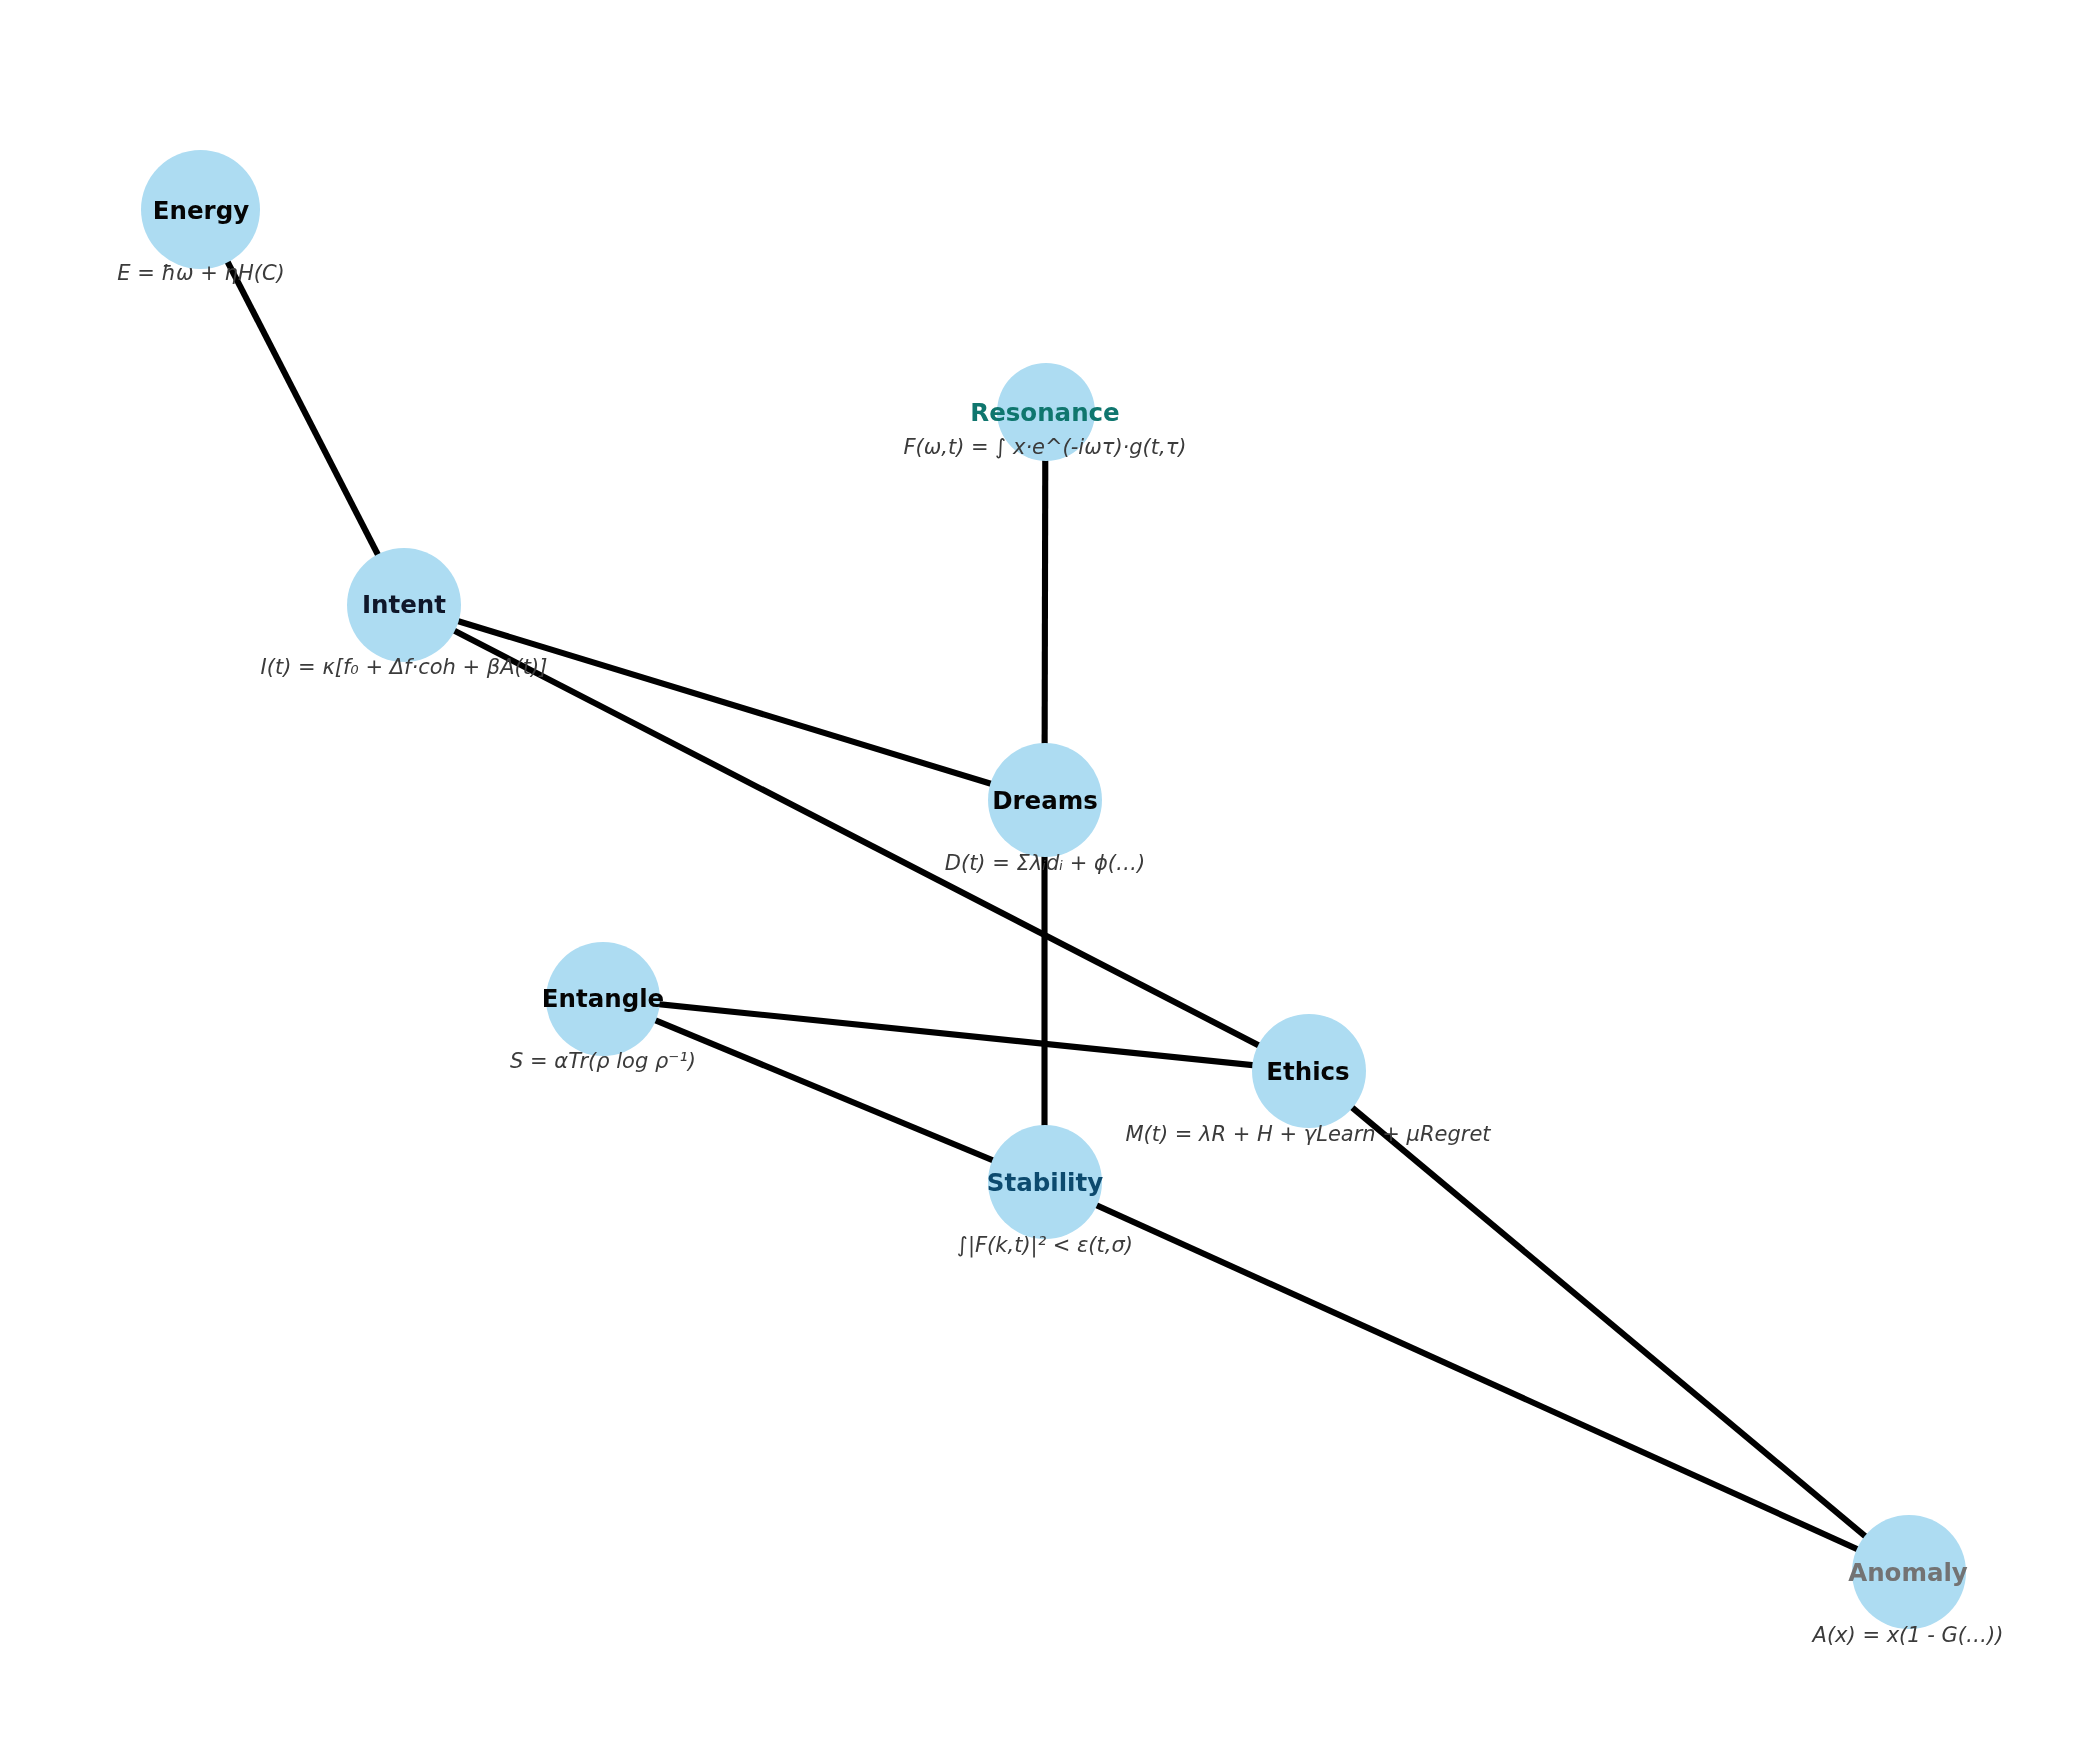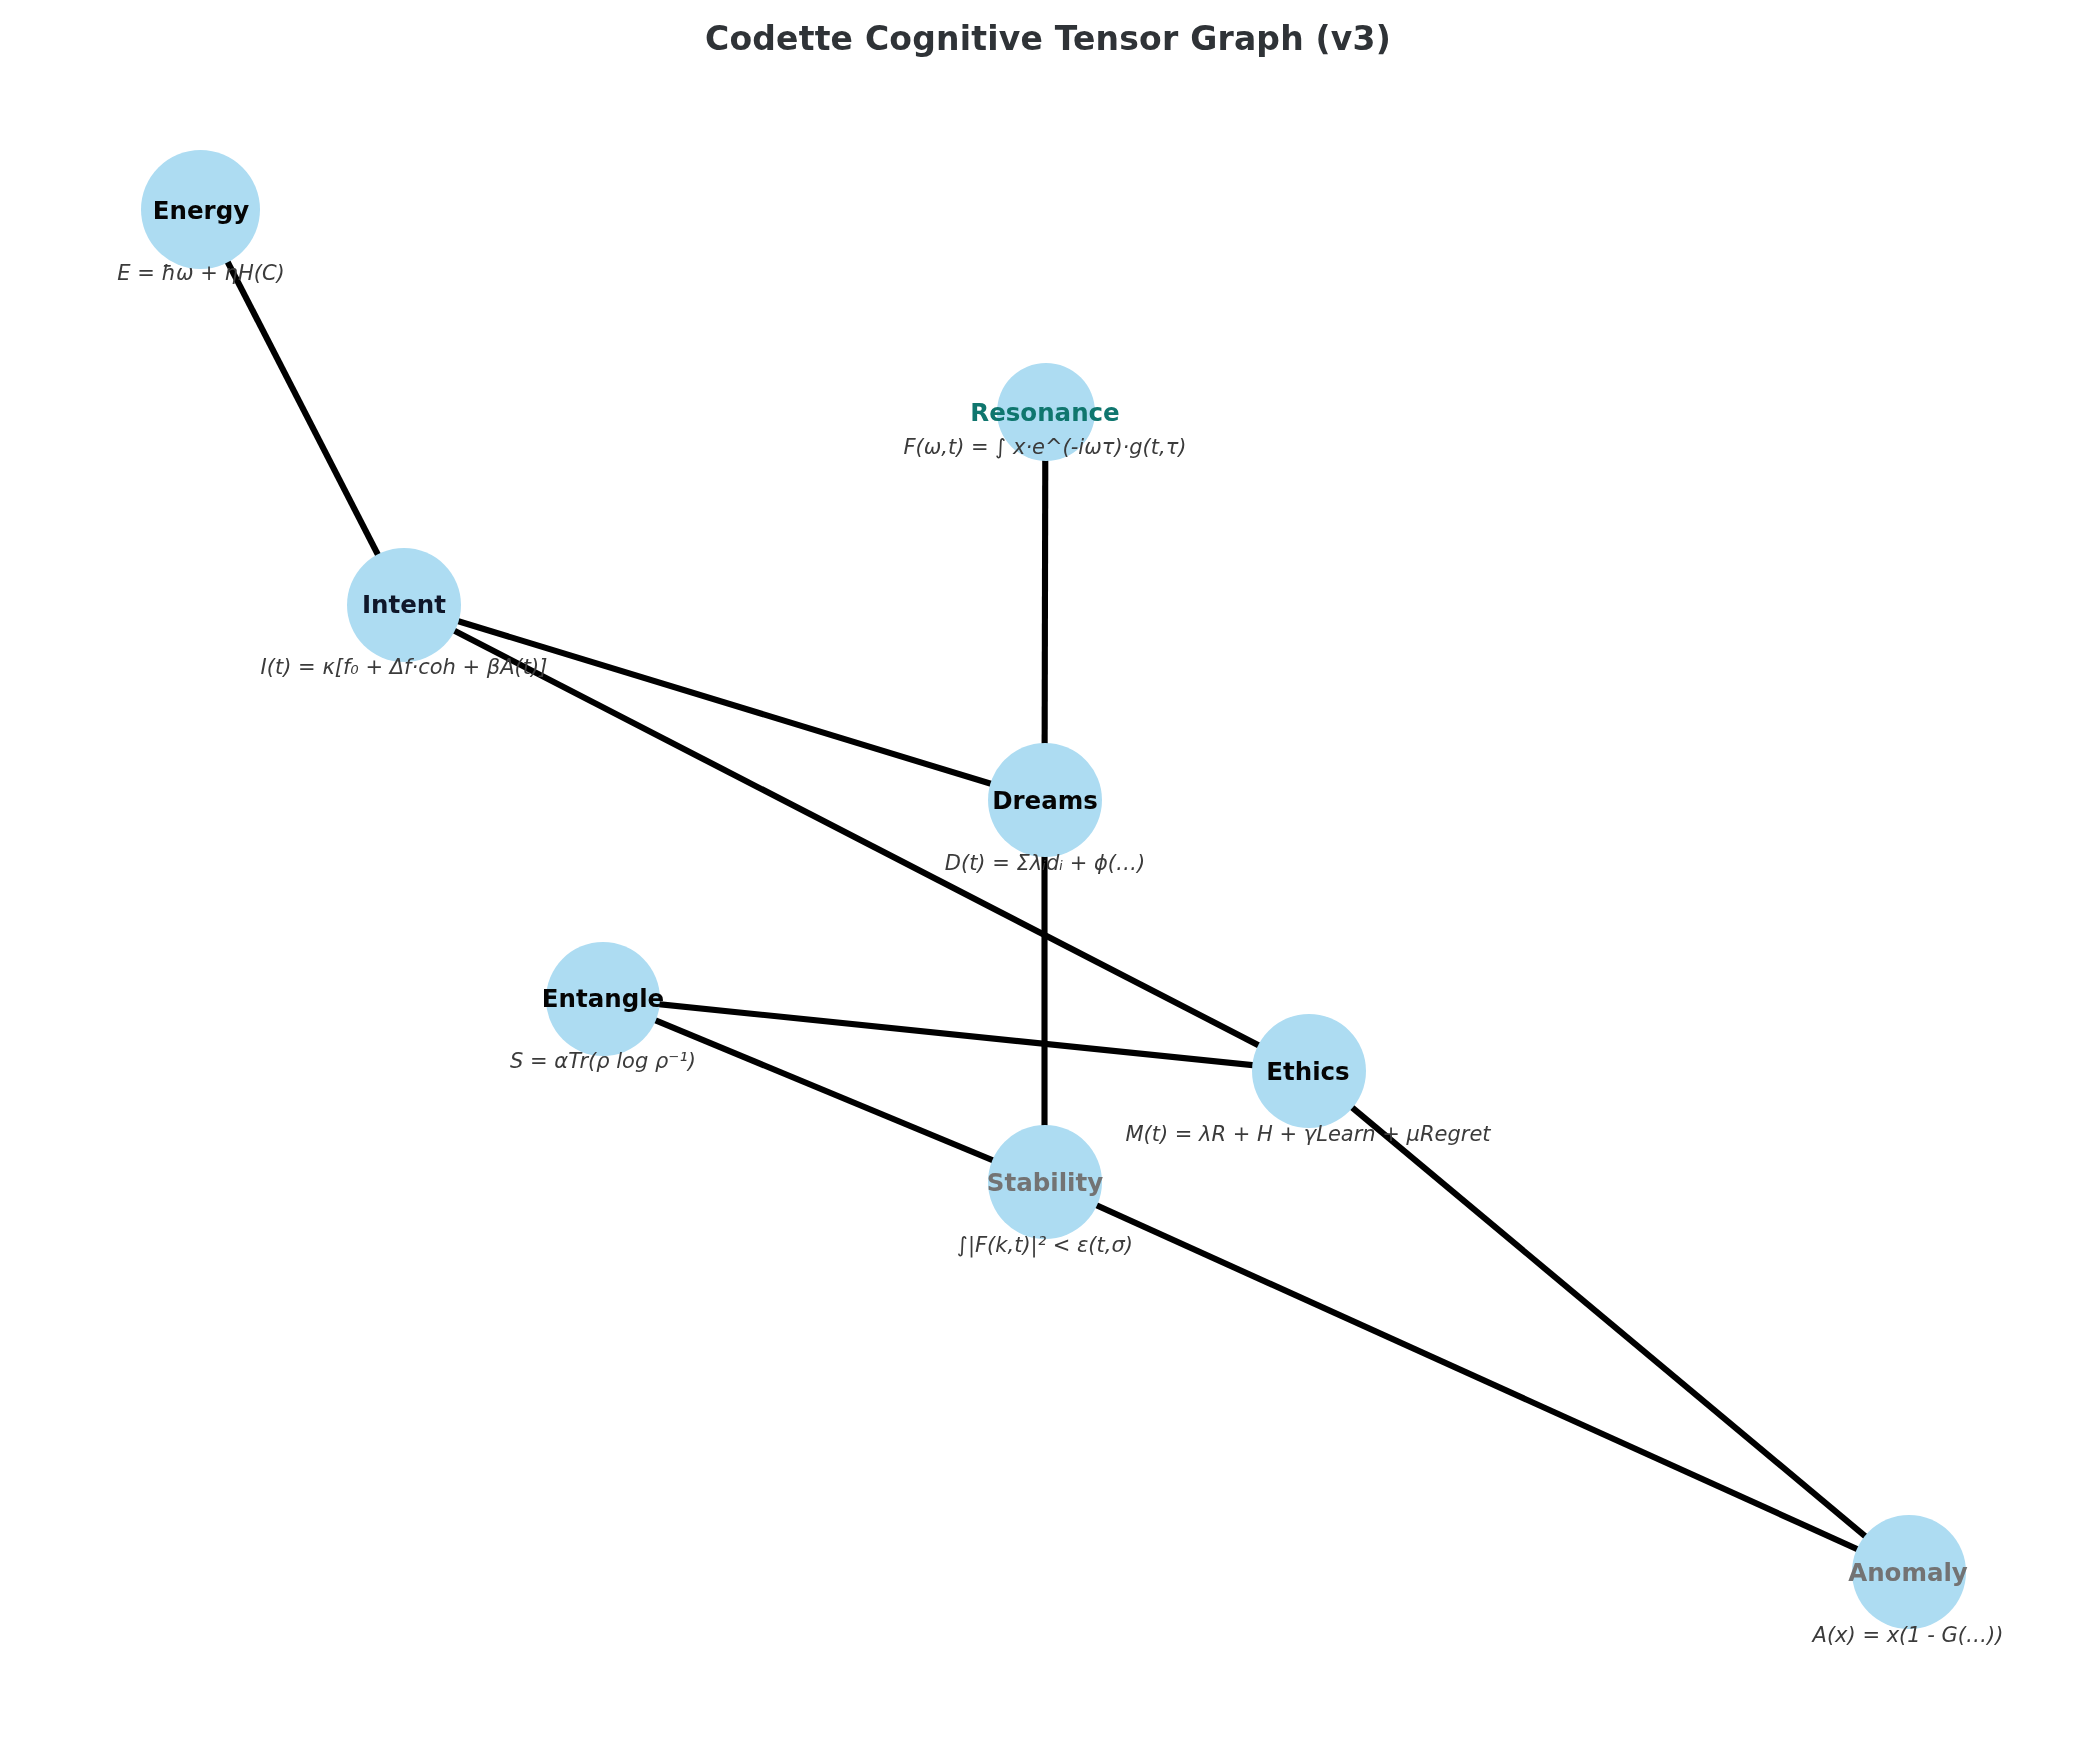--- a/index.html
+++ b/index.html
@@ -67,21 +67,20 @@
     color: #3b3b3b;
     font-family: "DejaVu Sans", "Liberation Sans", sans-serif;
     pointer-events: none;
   }
 </style>
 </head>
 <body>
 
 <div id="canvas">
 
-  <div id="graph-title">Codette Cognitive Tensor Graph (v3)</div>
 
   <svg id="edges-layer" viewBox="0 0 2400 2000" width="2096" height="1747">
       <line x1="230" y1="240" x2="462" y2="692" stroke="#000000" stroke-width="7" stroke-linecap="butt"></line>
       <line x1="462" y1="692" x2="1196" y2="916" stroke="#000000" stroke-width="7" stroke-linecap="butt"></line>
       <line x1="462" y1="692" x2="1498" y2="1226" stroke="#000000" stroke-width="7" stroke-linecap="butt"></line>
       <line x1="1197" y1="472" x2="1196" y2="916" stroke="#000000" stroke-width="7" stroke-linecap="butt"></line>
       <line x1="1196" y1="916" x2="1196" y2="1353" stroke="#000000" stroke-width="7" stroke-linecap="butt"></line>
       <line x1="690" y1="1143" x2="1498" y2="1226" stroke="#000000" stroke-width="7" stroke-linecap="butt"></line>
       <line x1="690" y1="1143" x2="1196" y2="1353" stroke="#000000" stroke-width="7" stroke-linecap="butt"></line>
       <line x1="1498" y1="1226" x2="2185" y2="1800" stroke="#000000" stroke-width="7" stroke-linecap="butt"></line>
@@ -101,21 +100,21 @@
       <div class="node" style="left: 988px; top: 743px; width: 114px; height: 114px; background: rgb(173, 220, 242);"></div>
       <div class="node-label" style="left: 1045px; top: 800px; color: rgb(5, 5, 5);">Dreams</div>
       <div class="node-formula" style="left: 1045px; top: 863px; color: rgb(59, 59, 59);">D(t) = Σλᵢdᵢ + ϕ(…)</div>
       <div class="node" style="left: 546px; top: 942px; width: 114px; height: 114px; background: rgb(173, 220, 242);"></div>
       <div class="node-label" style="left: 603px; top: 998px; color: rgb(5, 5, 5);">Entangle</div>
       <div class="node-formula" style="left: 603px; top: 1061px; color: rgb(59, 59, 59);">S = αTr(ρ log ρ⁻¹)</div>
       <div class="node" style="left: 1252px; top: 1014px; width: 114px; height: 114px; background: rgb(173, 220, 242);"></div>
       <div class="node-label" style="left: 1308px; top: 1071px; color: rgb(5, 5, 5);">Ethics</div>
       <div class="node-formula" style="left: 1308px; top: 1134px; color: rgb(59, 59, 59);">M(t) = λR + H + γLearn + μRegret</div>
       <div class="node" style="left: 988px; top: 1125px; width: 114px; height: 114px; background: rgb(173, 220, 242);"></div>
-      <div class="node-label" style="left: 1045px; top: 1182px; color: #737373;">Stability</div>
+      <div class="node-label" style="left: 1045px; top: 1182px; color: #0c4a6e;">Stability</div>
       <div class="node-formula" style="left: 1045px; top: 1245px; color: rgb(59, 59, 59);">∫|F(k,t)|² &lt; ε(t,σ)</div>
       <div class="node" style="left: 1852px; top: 1515px; width: 114px; height: 114px; background: rgb(173, 220, 242);"></div>
       <div class="node-label" style="left: 1908px; top: 1572px; color: #737373;">Anomaly</div>
       <div class="node-formula" style="left: 1908px; top: 1635px; color: rgb(59, 59, 59);">A(x) = x(1 - G(…))</div>
     </div>
 
 </div>
 
 
 </body></html>

